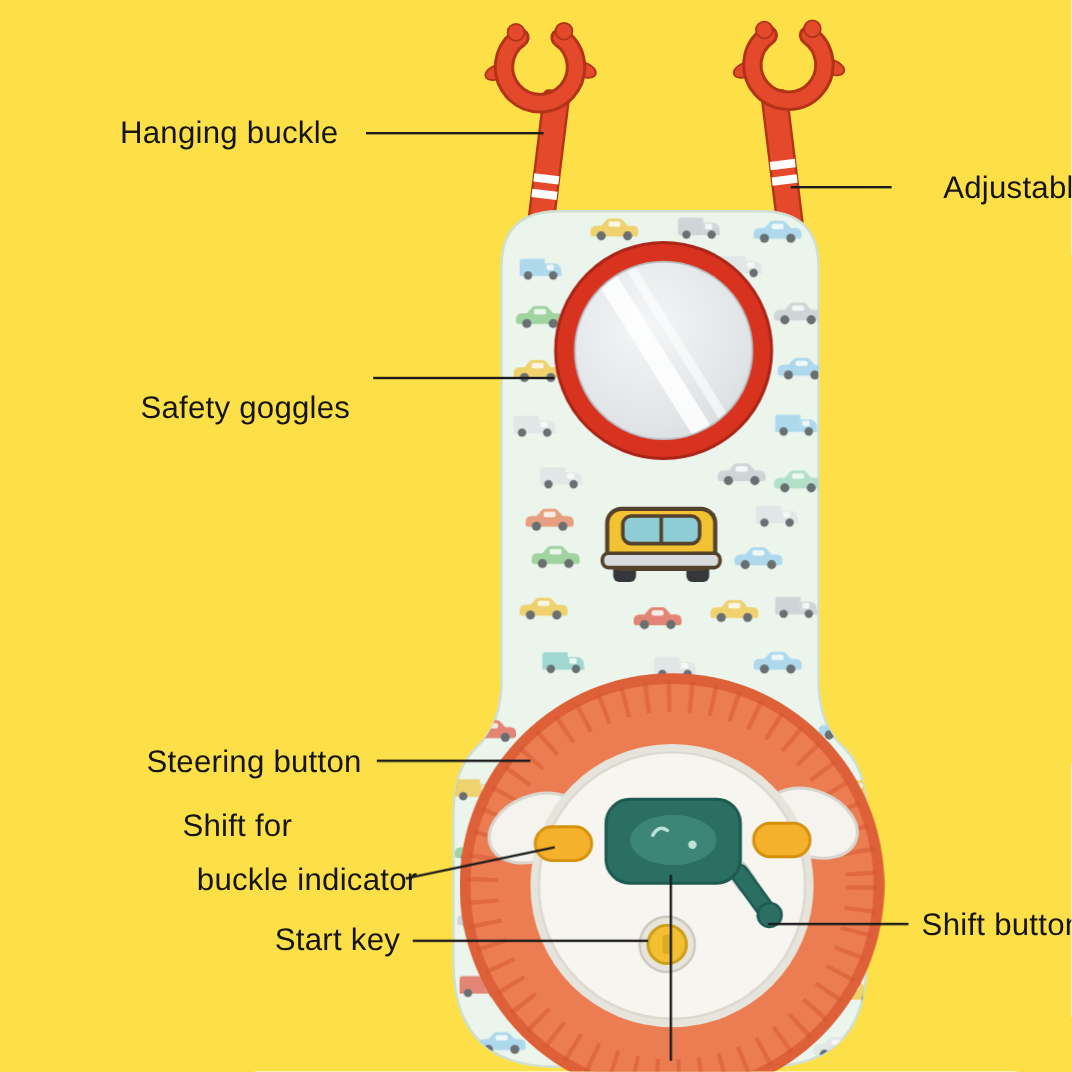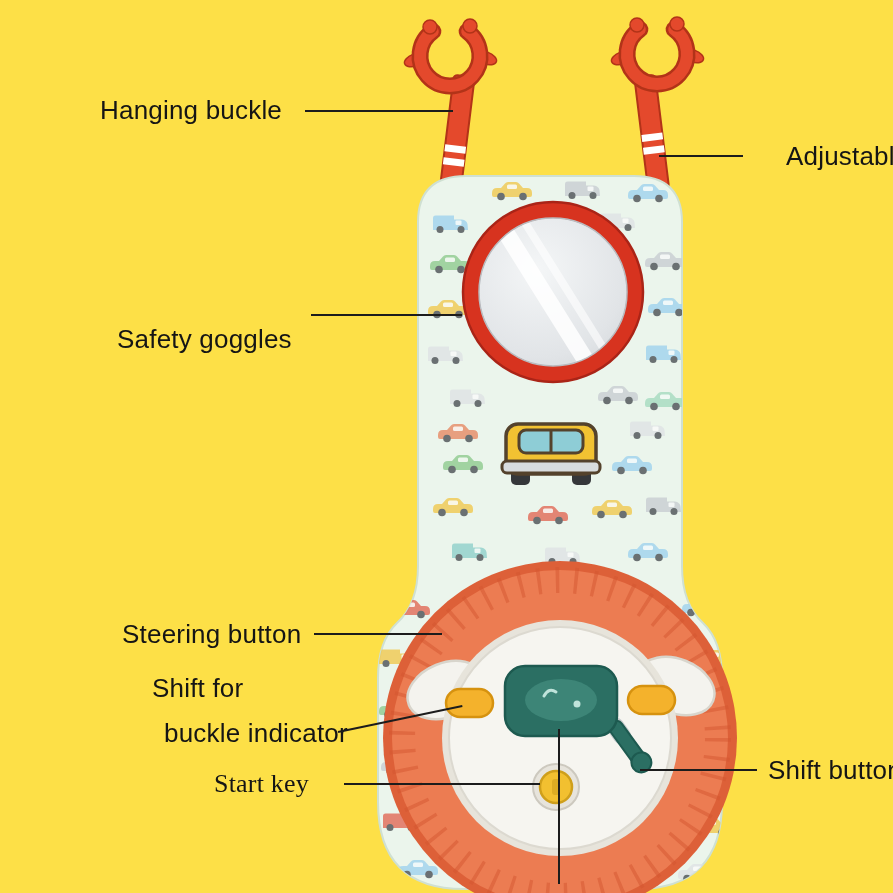--- a/index.html
+++ b/index.html
@@ -180,21 +180,21 @@
       </g>
     </g>
   </svg>
 
   <div class="label" style="left:100px; top:96px;">Hanging buckle</div>
   <div class="label" style="left:786px; top:142px;">Adjustable</div>
   <div class="label" style="left:117px; top:291px;margin-top:34px;">Safety goggles</div>
   <div class="label" style="left:122px; top:620px;">Steering button</div>
   <div class="label" style="left:152px; top:674px;">Shift for</div>
   <div class="label" style="left:164px; top:719px;">buckle indicator</div>
-  <div class="label" style="left:214px; top:769px;font-family:Liberation Serif, serif;">Start key</div>
+  <div class="label" style="left:229px; top:769px;">Start key</div>
   <div class="label" style="left:768px; top:756px;">Shift button</div>
 
   <div class="callout h" style="left:305px; top:110px; width:148px;"></div>
   <div class="callout h" style="left:659px; top:155px; width:84px;"></div>
   <div class="callout h" style="left:311px; top:314px; width:151px;"></div>
   <div class="callout h" style="left:314px; top:633px; width:128px;"></div>
   <div class="callout slant" style="left:338px; top:731px; width:127px; transform:rotate(-11.8deg);"></div>
   <div class="callout h" style="left:344px; top:783px; width:196px;"></div>
   <div class="callout v" style="left:558px; top:729px; height:155px;"></div>
   <div class="callout h" style="left:640px; top:769px; width:117px;"></div>

